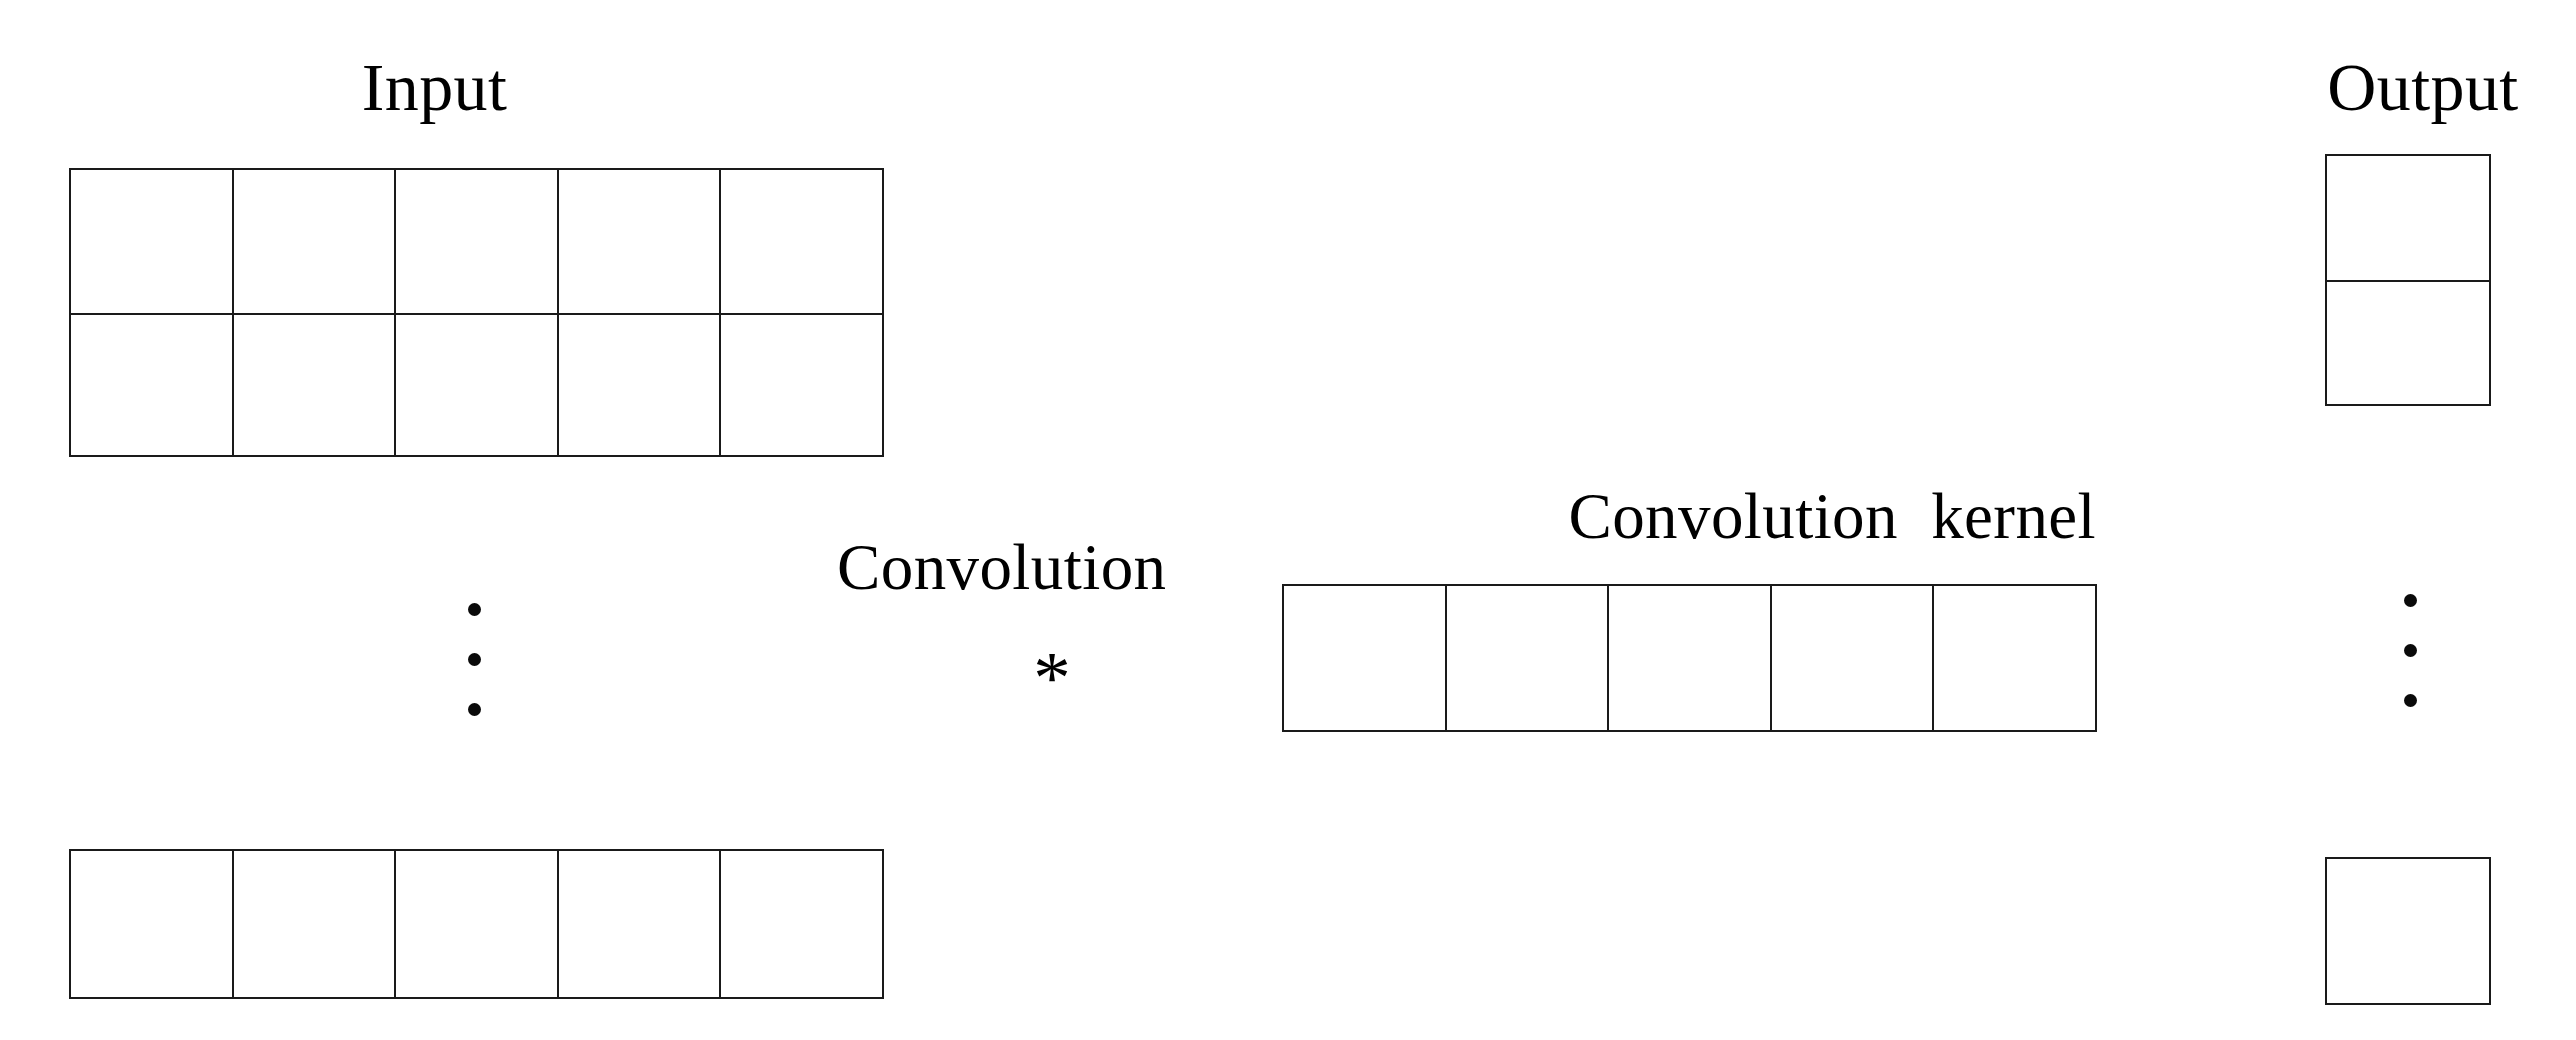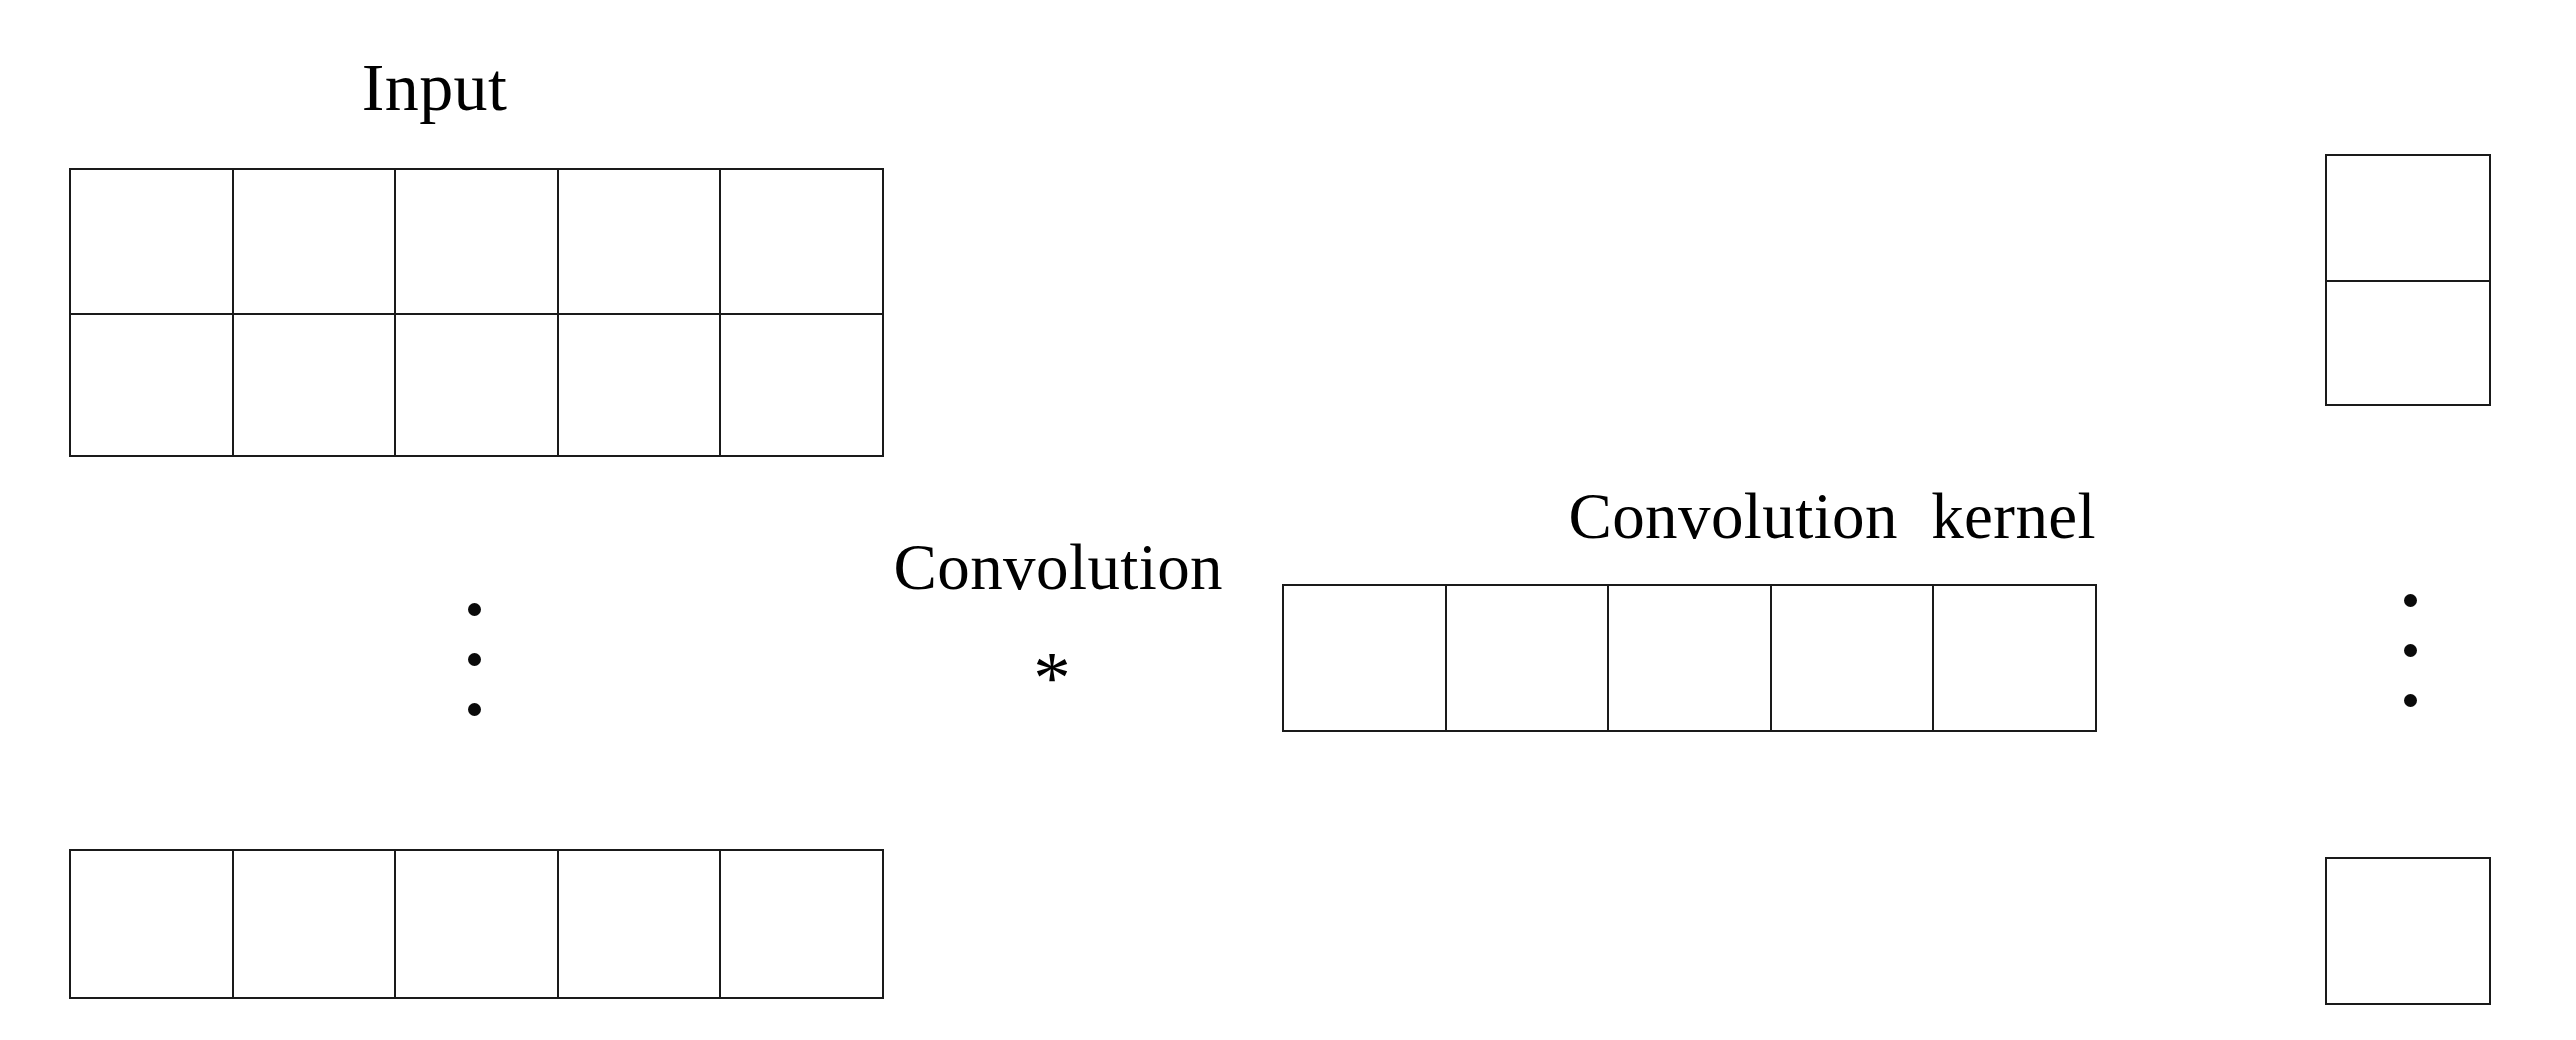--- a/index.html
+++ b/index.html
@@ -116,34 +116,35 @@
   </div>
 
   <div class="grid" style="left:69px; top:849px; width:815px; height:150px;">
     <div class="cell"></div>
     <div class="cell"></div>
     <div class="cell"></div>
     <div class="cell"></div>
     <div class="cell"></div>
   </div>
 
-  <div class="label" style="left:837px; top:535px; width:386px; text-align:right; font-size:65px;">Convolution</div>
+  <div class="label" style="left:837px; top:535px; width:386px; text-align:left; font-size:65px;">Convolution</div>
 
   <div class="asterisk" style="left:973px; top:640px; width:158px; text-align:center; font-size:75px;">*</div>
 
   <div class="label" style="left:1281px; top:484px; width:815px; text-align:right; font-size:65px;">Convolution  kernel</div>
 
   <div class="grid" style="left:1282px; top:584px; width:815px; height:148px;">
     <div class="cell"></div>
     <div class="cell"></div>
     <div class="cell"></div>
     <div class="cell"></div>
     <div class="cell"></div>
   </div>
 
+  <div class="label" style="left:2296px; top:53px; width:254px; text-align:center; font-size:68px;">Output</div>
 
   <div class="grid-rows" style="left:2325px; top:154px; width:166px; height:252px;">
     <div class="grid-row" style="height:50%;">
       <div class="cell"></div>
     </div>
     <div class="grid-row" style="height:50%;">
       <div class="cell"></div>
     </div>
   </div>
 

